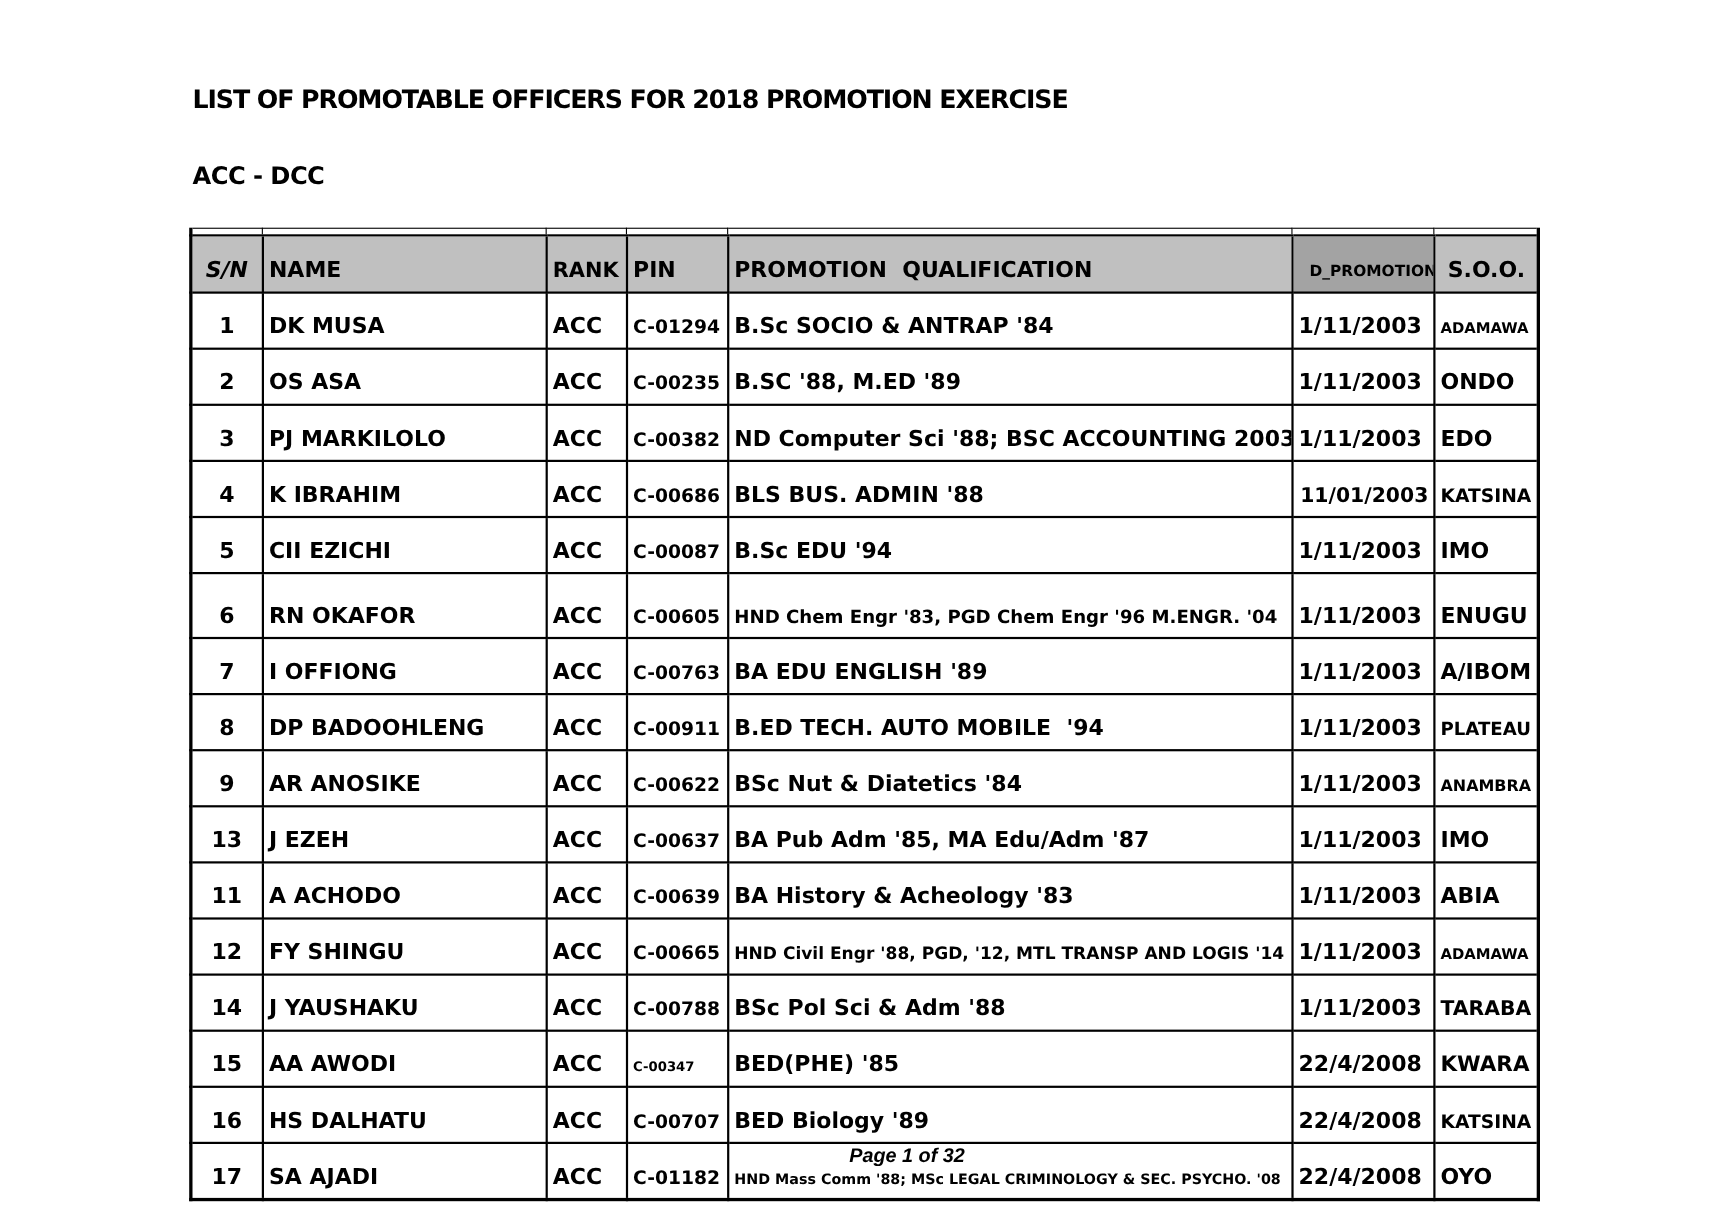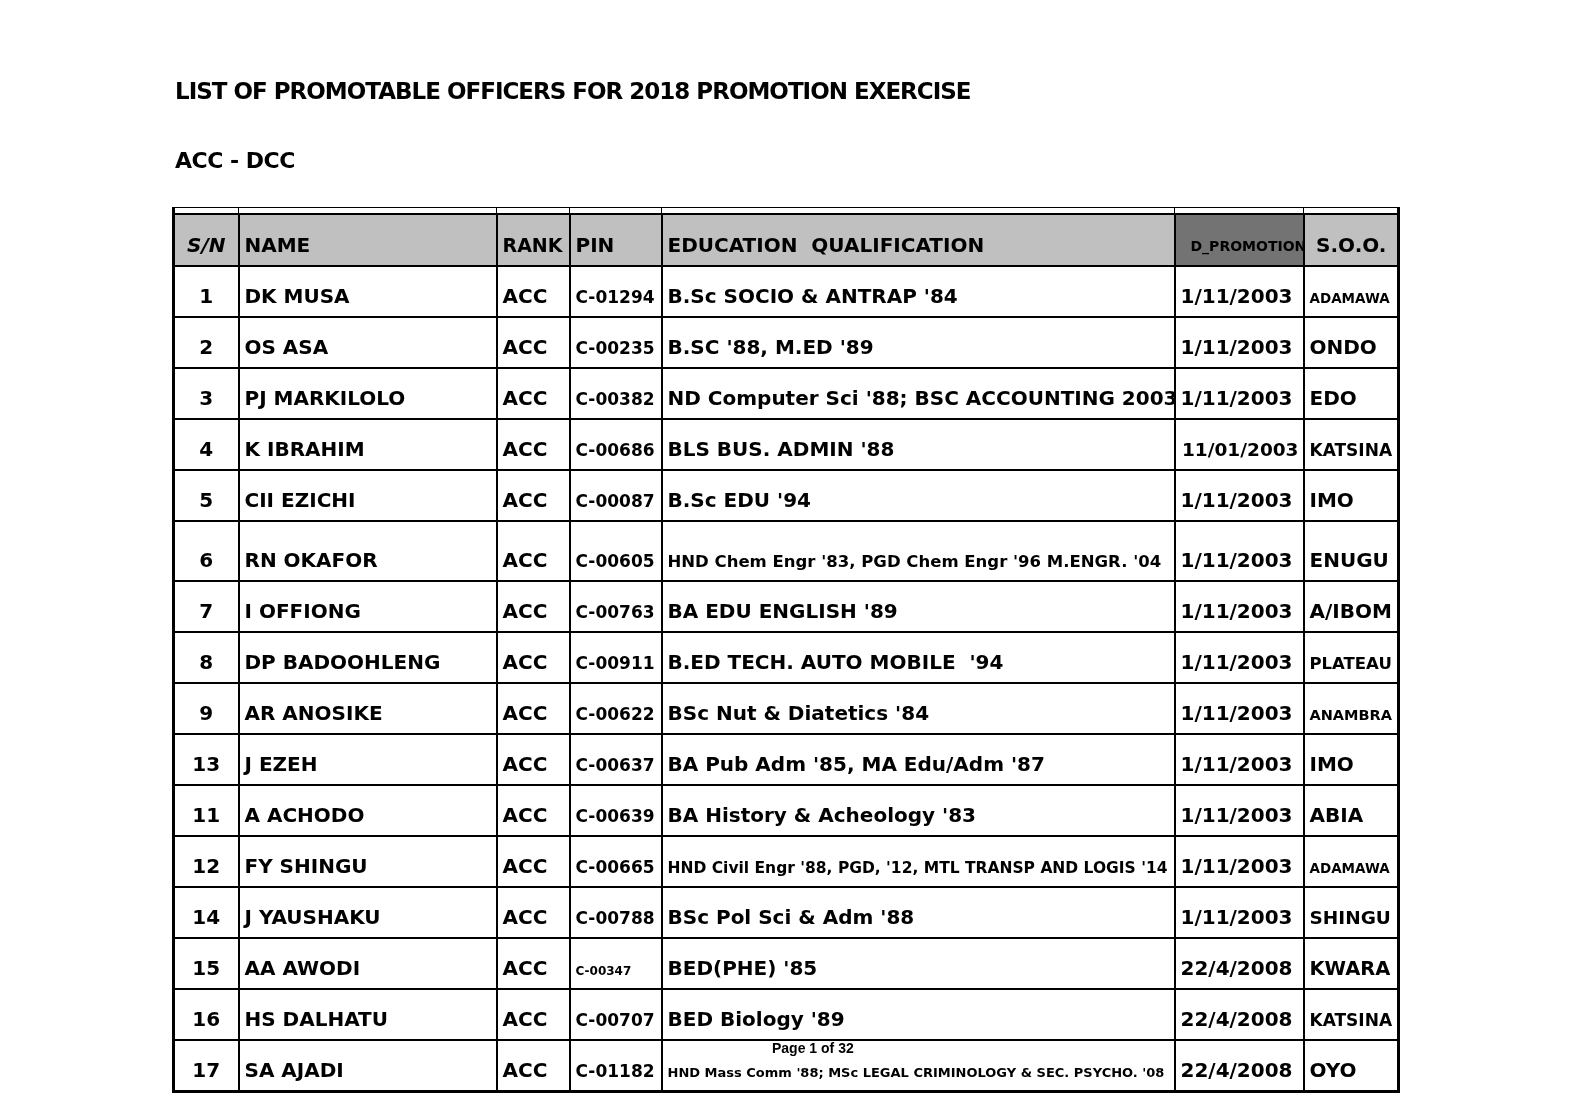--- a/index.html
+++ b/index.html
@@ -31,21 +31,21 @@
   tr.head th.col-soo{text-align:center;}
   tr.head th.col-d_promotion{font-size:15px;padding-bottom:10px;}
   tbody td{
     height:41px;vertical-align:bottom;
     padding:0 4px 8px 5px;font-size:20px;white-space:pre;
   }
   tbody td.col-sn{text-align:center;padding-left:0;padding-right:0;}
   .cv{display:inline-block;white-space:pre;line-height:1;}
   .footer{
     position:absolute;left:772px;top:1040px;
-    font-family:"Liberation Sans",sans-serif;font-weight:700;font-size:14px;
+    font-family:"Liberation Sans",sans-serif;font-weight:700;font-size:18px;font-style:italic;
   }
 </style>
 </head>
 <body style="background: rgb(255, 255, 255); color: rgb(0, 0, 0);">
 
 <div class="title">LIST OF PROMOTABLE OFFICERS FOR 2018 PROMOTION EXERCISE</div>
 <div class="subtitle">ACC - DCC</div>
 
 <table class="officers">
   <colgroup>
@@ -65,22 +65,22 @@
       <td></td>
       <td></td>
       <td></td>
       <td></td>
     </tr>
     <tr class="head">
       <th class="col-sn" style="background: rgb(192, 192, 192); font-style: italic;"><span class="cv">S/N</span></th>
       <th class="col-name" style="background: rgb(192, 192, 192);"><span class="cv">NAME</span></th>
       <th class="col-rank" style="background: rgb(192, 192, 192);"><span class="cv" style="font-size: 19px;">RANK</span></th>
       <th class="col-pin" style="background: rgb(192, 192, 192);"><span class="cv">PIN</span></th>
-      <th class="col-education" style="background: rgb(192, 192, 192);"><span class="cv">EDUCATION  QUALIFICATION</span></th>
-      <th class="col-d_promotion" style="background: #737373; padding-left: 15px;"><span class="cv" style="font-size: 14px;">D_PROMOTION</span></th>
+      <th class="col-education" style="background: rgb(192, 192, 192);"><span class="cv">PROMOTION  QUALIFICATION</span></th>
+      <th class="col-d_promotion" style="background: #a3a3a3; padding-left: 15px;"><span class="cv" style="font-size: 14px;">D_PROMOTION</span></th>
       <th class="col-soo" style="background: rgb(192, 192, 192);"><span class="cv">S.O.O.</span></th>
     </tr>
   </thead>
   <tbody>
       <tr>
         <td class="col-sn"><span class="cv">1</span></td>
         <td class="col-name"><span class="cv">DK MUSA</span></td>
         <td class="col-rank"><span class="cv">ACC</span></td>
         <td class="col-pin"><span class="cv" style="font-size: 17px;">C-01294</span></td>
         <td class="col-education"><span class="cv">B.Sc SOCIO &amp; ANTRAP '84</span></td>
@@ -186,21 +186,21 @@
         <td class="col-d_promotion"><span class="cv">1/11/2003</span></td>
         <td class="col-soo"><span class="cv" style="font-size: 13.5px;">ADAMAWA</span></td>
       </tr>
       <tr>
         <td class="col-sn"><span class="cv">14</span></td>
         <td class="col-name"><span class="cv">J YAUSHAKU</span></td>
         <td class="col-rank"><span class="cv">ACC</span></td>
         <td class="col-pin"><span class="cv" style="font-size: 17px;">C-00788</span></td>
         <td class="col-education"><span class="cv">BSc Pol Sci &amp; Adm '88</span></td>
         <td class="col-d_promotion"><span class="cv">1/11/2003</span></td>
-        <td class="col-soo"><span class="cv" style="font-size: 18.5px;">SHINGU</span></td>
+        <td class="col-soo"><span class="cv" style="font-size: 18.5px;">TARABA</span></td>
       </tr>
       <tr>
         <td class="col-sn"><span class="cv">15</span></td>
         <td class="col-name"><span class="cv">AA AWODI</span></td>
         <td class="col-rank"><span class="cv">ACC</span></td>
         <td class="col-pin"><span class="cv" style="font-size: 12px;">C-00347</span></td>
         <td class="col-education"><span class="cv">BED(PHE) '85</span></td>
         <td class="col-d_promotion"><span class="cv">22/4/2008</span></td>
         <td class="col-soo"><span class="cv" style="font-size: 19.5px;">KWARA</span></td>
       </tr>

